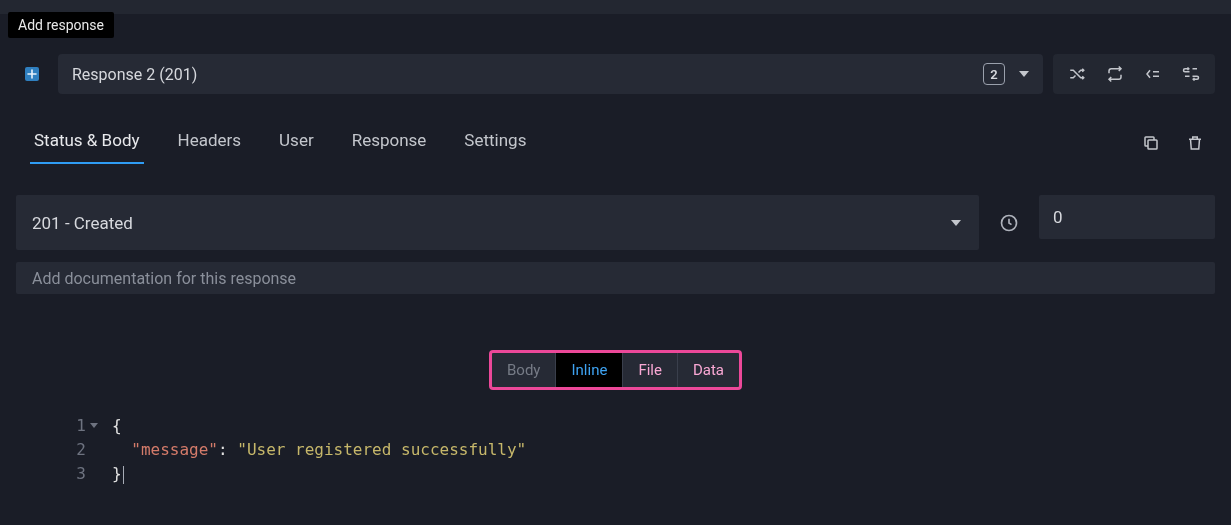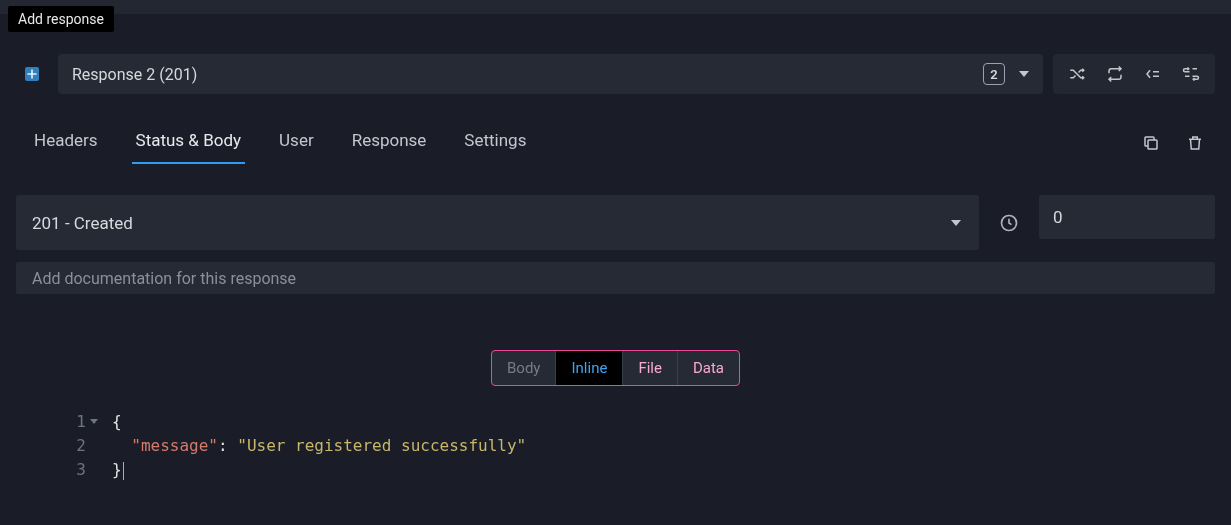--- a/index.html
+++ b/index.html
@@ -11,21 +11,21 @@
     width: 1231px;
     height: 525px;
     overflow: hidden;
   }
   .topbar {
     height: 14px;
     background: #232731;
   }
   .tooltip {
     position: absolute;
-    top: 6px;
+    top: 12px;
     left: 8px;
     background: #000;
     color: #e8e8e8;
     padding: 5px 10px;
     font-size: 14px;
     border-radius: 2px;
     z-index: 100;
   }
   .page {
     padding: 0 16px;
@@ -174,21 +174,21 @@
   }
 
   .body-tabs-wrap {
     display: flex;
     justify-content: center;
     margin-top: 56px;
   }
   .body-tabs {
     display: flex;
     background: #262a35;
-    border: 1px solid #ec4899;
+    border: 3px solid #ec4899;
     border-radius: 4px;
     overflow: hidden;
   }
   .body-tab {
     padding: 8px 15px;
     font-size: 15px;
     color: #f9a8d4;
     cursor: pointer;
   }
   .body-tab.disabled { color: #767b86; cursor: default; }
@@ -279,22 +279,22 @@
       <span class="icon-btn">
         <svg viewBox="0 0 24 24" fill="none" stroke-width="2">
             <path d="M10 5H4a2 2 0 0 0 0 4h6M14 5h6M4 15h6M14 15h6a2 2 0 0 1 0 4h-6M8 3v4M16 17v4"></path>
           </svg>
       </span>
     </div>
   </div>
 
   <div class="tabs-row">
     <div class="tabs">
+      <div class="tab active">Status &amp; Body</div>
       <div class="tab">Headers</div>
-      <div class="tab active">Status &amp; Body</div>
       <div class="tab">User</div>
       <div class="tab">Response</div>
       <div class="tab">Settings</div>
     </div>
     <div class="tabs-right">
       <span class="icon-btn">
         <svg viewBox="0 0 24 24" fill="none" stroke-width="2">
             <rect x="8" y="8" width="12" height="12" rx="1"></rect>
             <path d="M16 8V5a1 1 0 0 0-1-1H5a1 1 0 0 0-1 1v10a1 1 0 0 0 1 1h3"></path>
           </svg>

